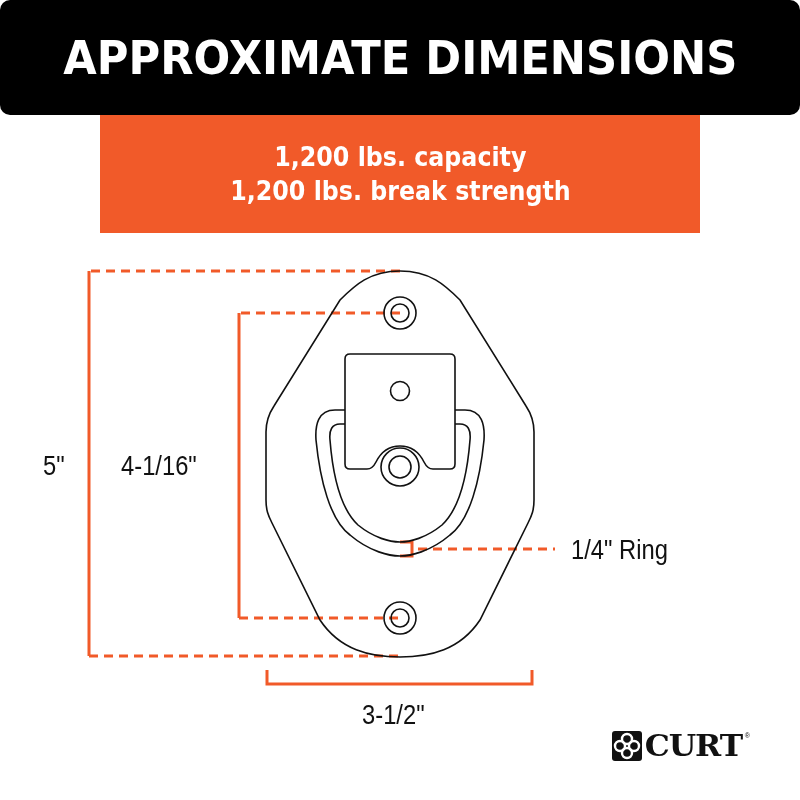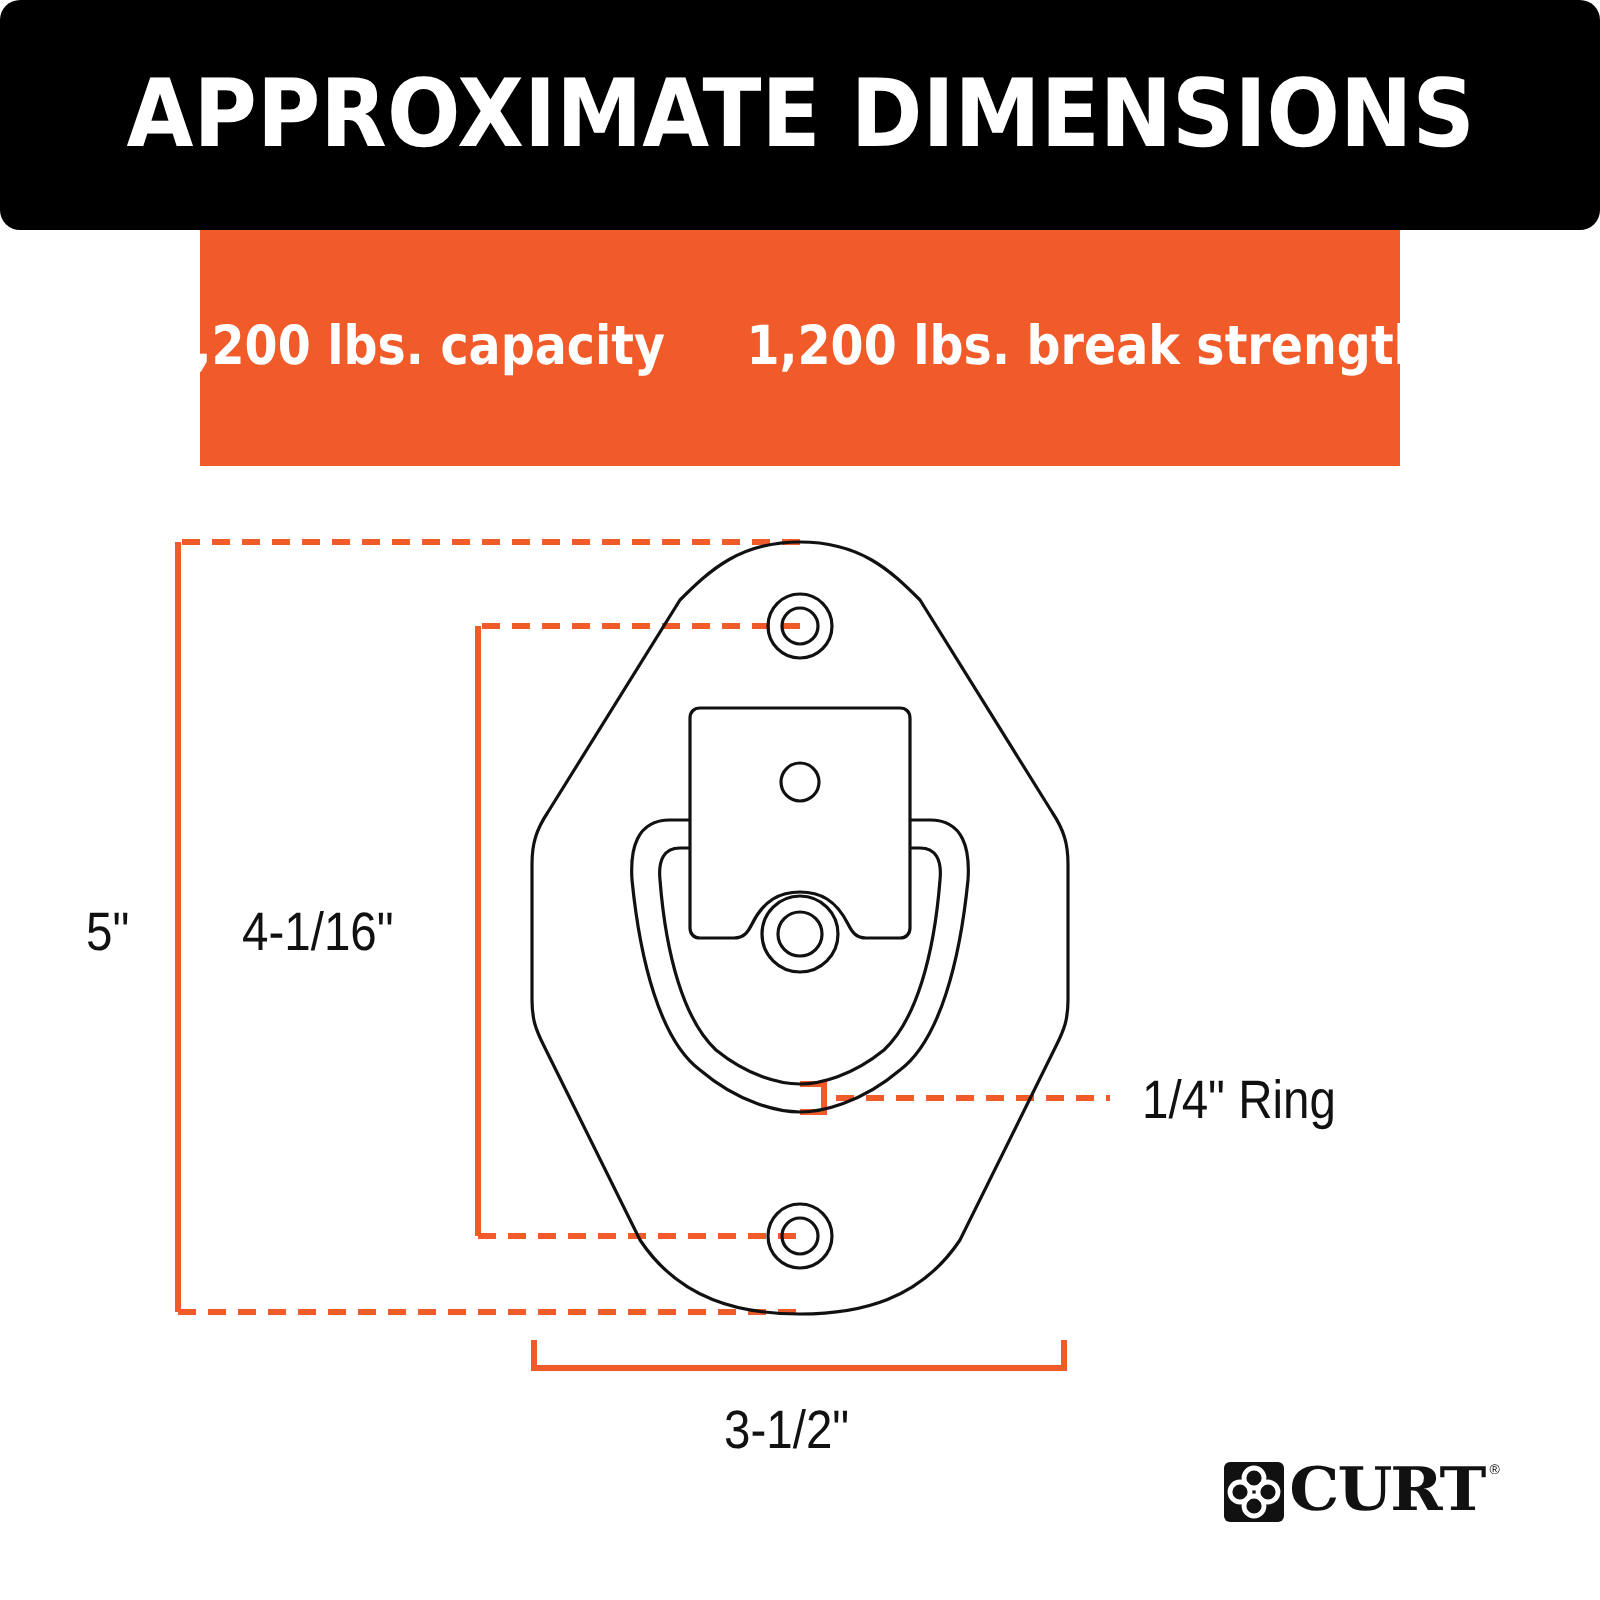--- a/index.html
+++ b/index.html
@@ -1,19 +1,19 @@
 <!DOCTYPE html>
 <html><head>
 <meta charset="utf-8">
 <style>
   html, body { margin: 0; padding: 0; }
   body { width: 800px; height: 800px; background: #ffffff; position: relative; overflow: hidden; font-family: "Liberation Sans", sans-serif; }
   .header-bar { position: absolute; left: 0; top: 0; width: 800px; height: 115px; background: #000000; display: flex; align-items: center; justify-content: center; border-radius: 10px; }
   .header-title { color: #ffffff; font-family: "DejaVu Sans", sans-serif; font-weight: bold; font-size: 47px; letter-spacing: 0px; transform: scaleX(0.92); white-space: nowrap; }
-  .spec-box { position: absolute; left: 100px; top: 115px; width: 600px; height: 118px; background: #f15a29; display: flex; flex-direction: row; align-items: center; justify-content: center; }
+  .spec-box { position: absolute; left: 100px; top: 115px; width: 600px; height: 118px; background: #f15a29; display: flex; flex-direction: column; align-items: center; justify-content: center; }
   .spec-line { color: #ffffff; font-family: "DejaVu Sans", sans-serif; font-weight: bold; font-size: 27px; line-height: 34px; transform: scaleX(0.88); white-space: nowrap; }
   .diagram { position: absolute; left: 0; top: 0; width: 800px; height: 800px; }
   .dim-label { position: absolute; color: #111111; font-family: "Liberation Sans", sans-serif; font-size: 27px; transform: scaleX(0.88); transform-origin: left center; white-space: nowrap; }
   .logo { position: absolute; left: 612px; top: 728px; display: flex; align-items: center; gap: 5px; }
   .logo-mark { width: 30px; height: 30px; }
   .logo-text { font-family: "DejaVu Serif", serif; font-weight: bold; font-size: 30px; color: #111; letter-spacing: -1px; transform: scaleX(1.05); }
   .logo-reg { font-size: 7px; color: #111; align-self: flex-start; margin-top: 4px; }
 </style>
 </head>
 <body>

